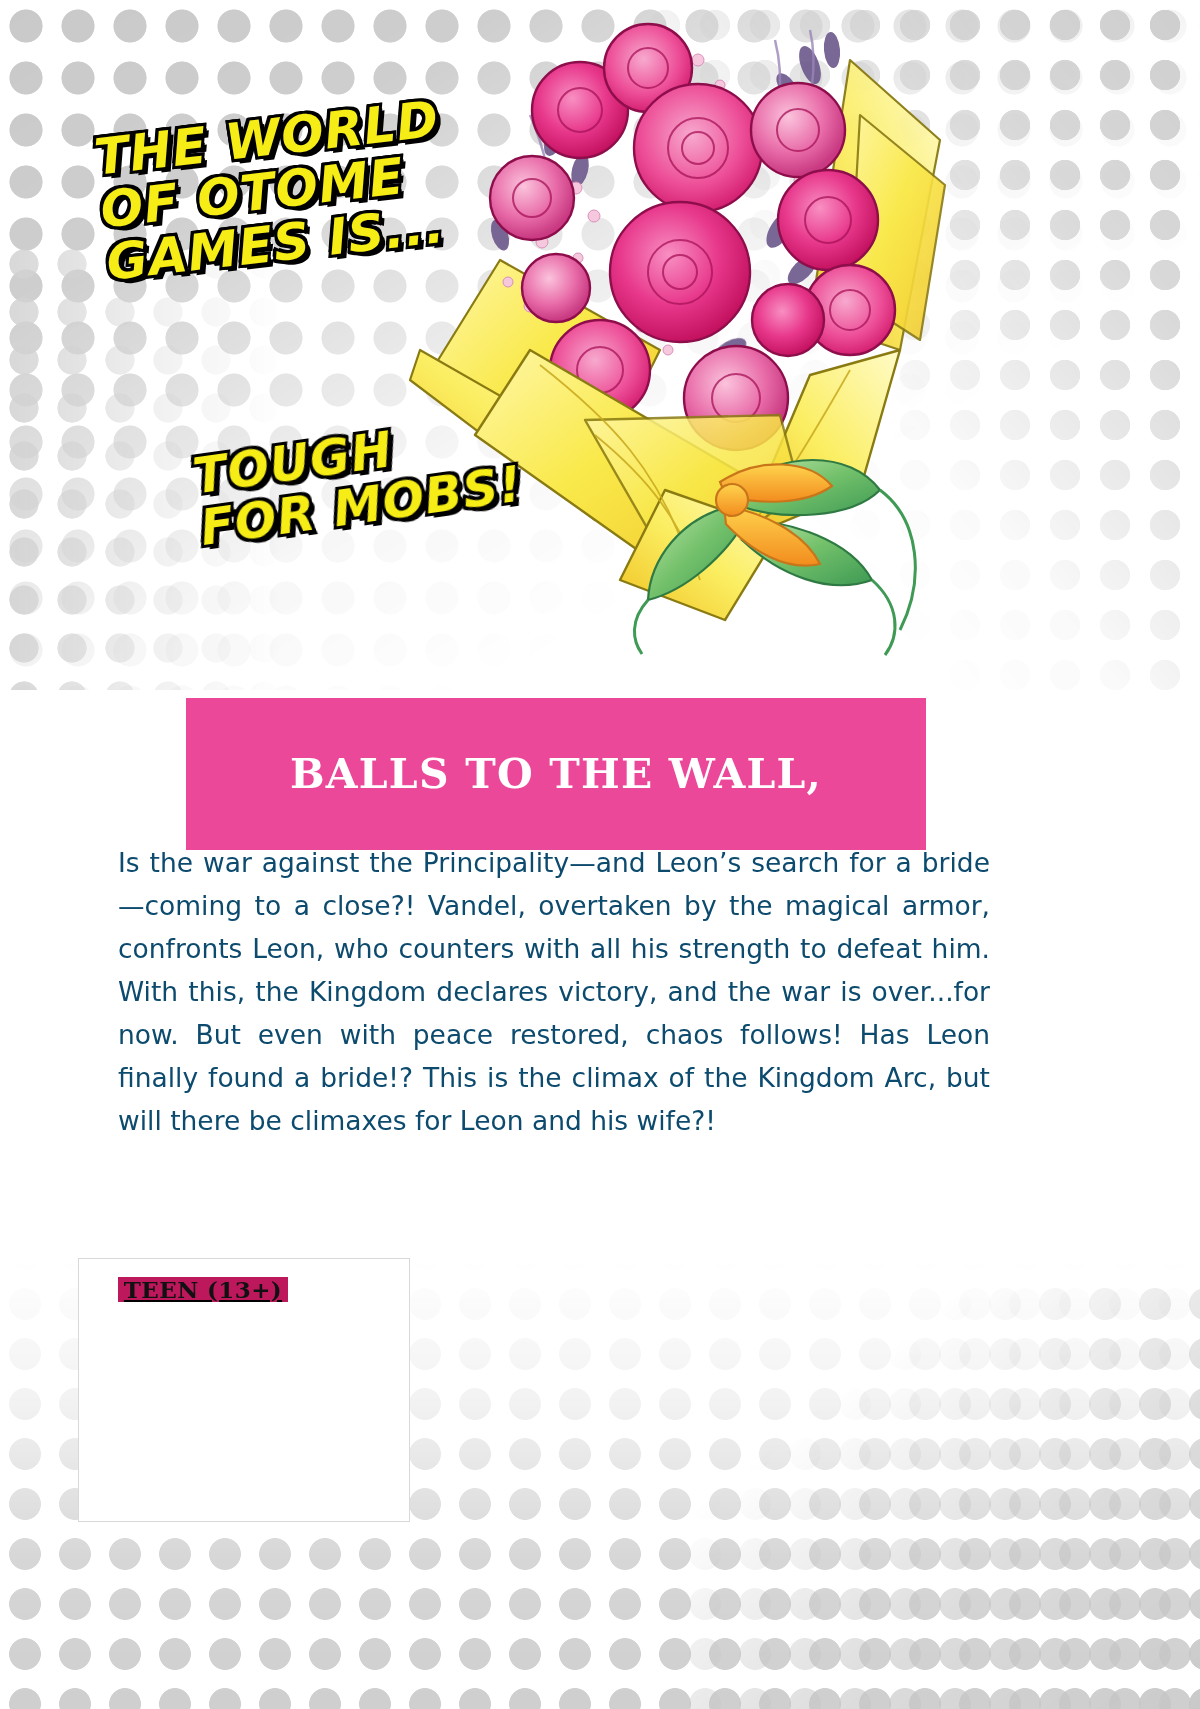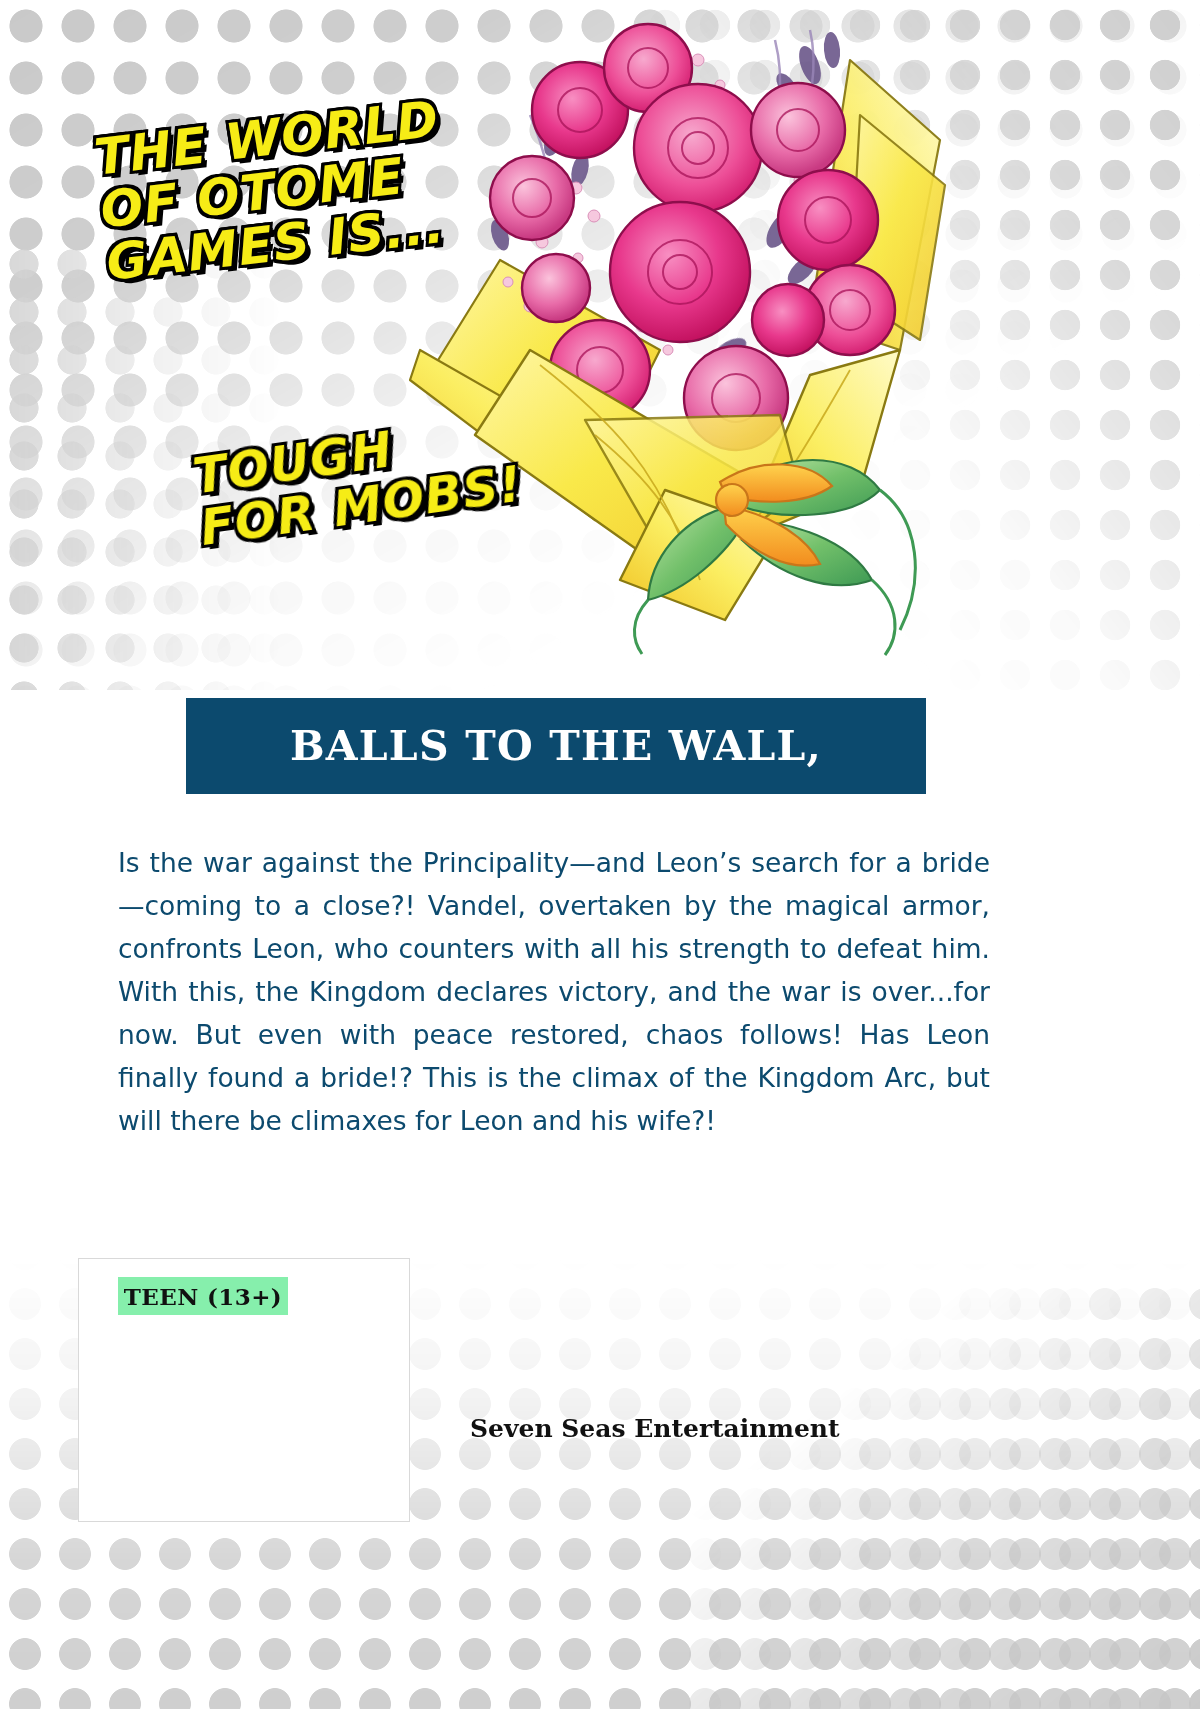--- a/index.html
+++ b/index.html
@@ -136,22 +136,22 @@
     width: 600px;
     height: 640px;
   }
 
   
   .banner {
     position: absolute;
     left: 186px;
     top: 698px;
     width: 740px;
-    height: 96px;
-    background: #0c4a6e;
+    height: 152px;
+    background: #ec4899;
     display: flex;
     flex-direction: column;
     align-items: center;
     justify-content: center;
   }
   .banner .line {
     color: #ffffff;
     font-family: "DejaVu Serif", serif;
     font-weight: bold;
     font-size: 41px;
@@ -182,25 +182,26 @@
     width: 330px;
     height: 262px;
     background: #ffffff;
     border: 1px solid #d9d9d9;
   }
   .rating-badge {
     position: absolute;
     left: 118px;
     top: 1277px;
     width: 170px;
-    height: 38px;
-    background: #86efac;
+    height: 25px;
+    background: #be185d;
     display: flex;
     align-items: center;
     justify-content: center;
+    text-decoration: underline;
   }
   .rating-badge span {
     font-family: "DejaVu Serif", serif;
     font-weight: bold;
     font-size: 23px;
     color: #111111;
     letter-spacing: 0.4px;
   }
 
   
@@ -396,16 +397,15 @@
   </div>
 
   <div class="blurb">Is the war against the Principality—and Leon’s search for a bride—coming to a close?! Vandel, overtaken by the magical armor, confronts Leon, who counters with all his strength to defeat him. With this, the Kingdom declares victory, and the war is over...for now. But even with peace restored, chaos follows! Has Leon finally found a bride!? This is the climax of the Kingdom Arc, but will there be climaxes for Leon and his wife?!</div>
 
   <div class="barcode-box"></div>
   <div class="rating-badge">
     <span>TEEN (13+)</span>
   </div>
 
   <div class="publisher">
-    <span>Seven Seas Entertainment</span>
   </div>
 
 </div>
 
 </body></html>

